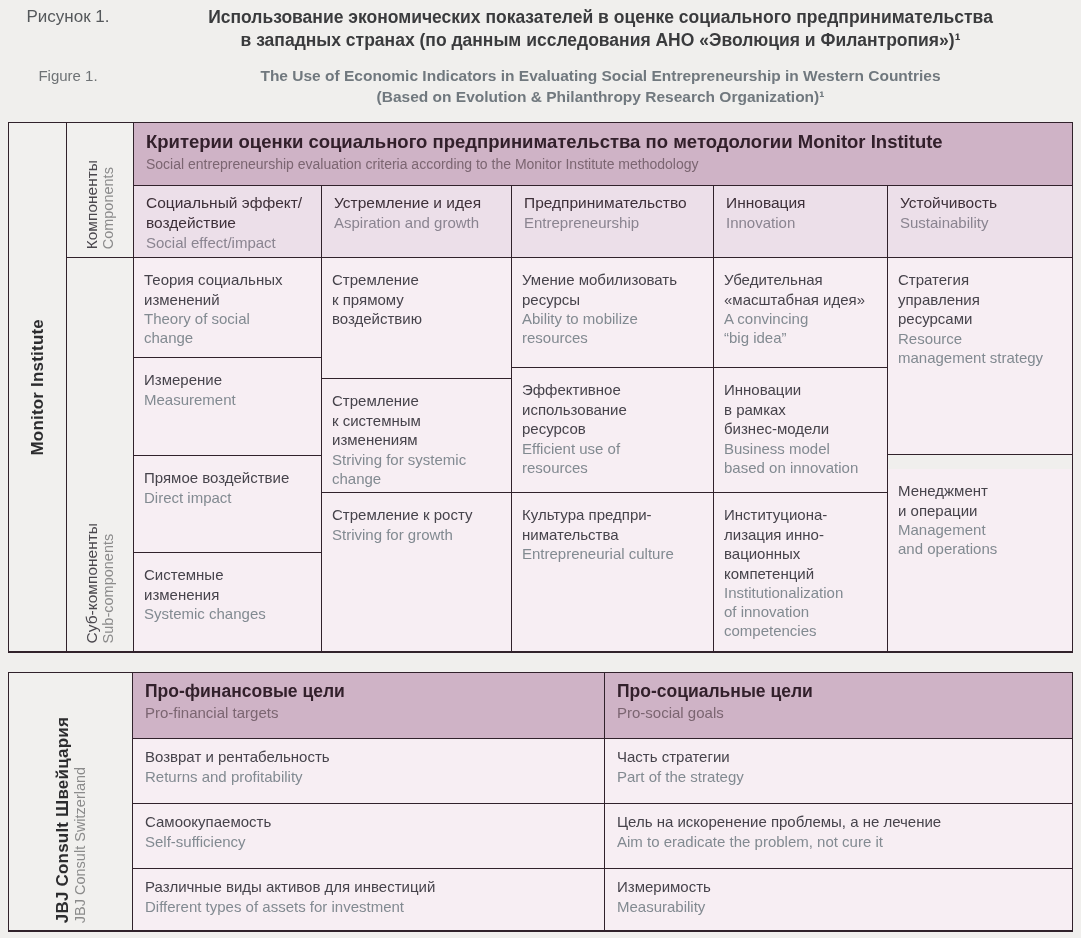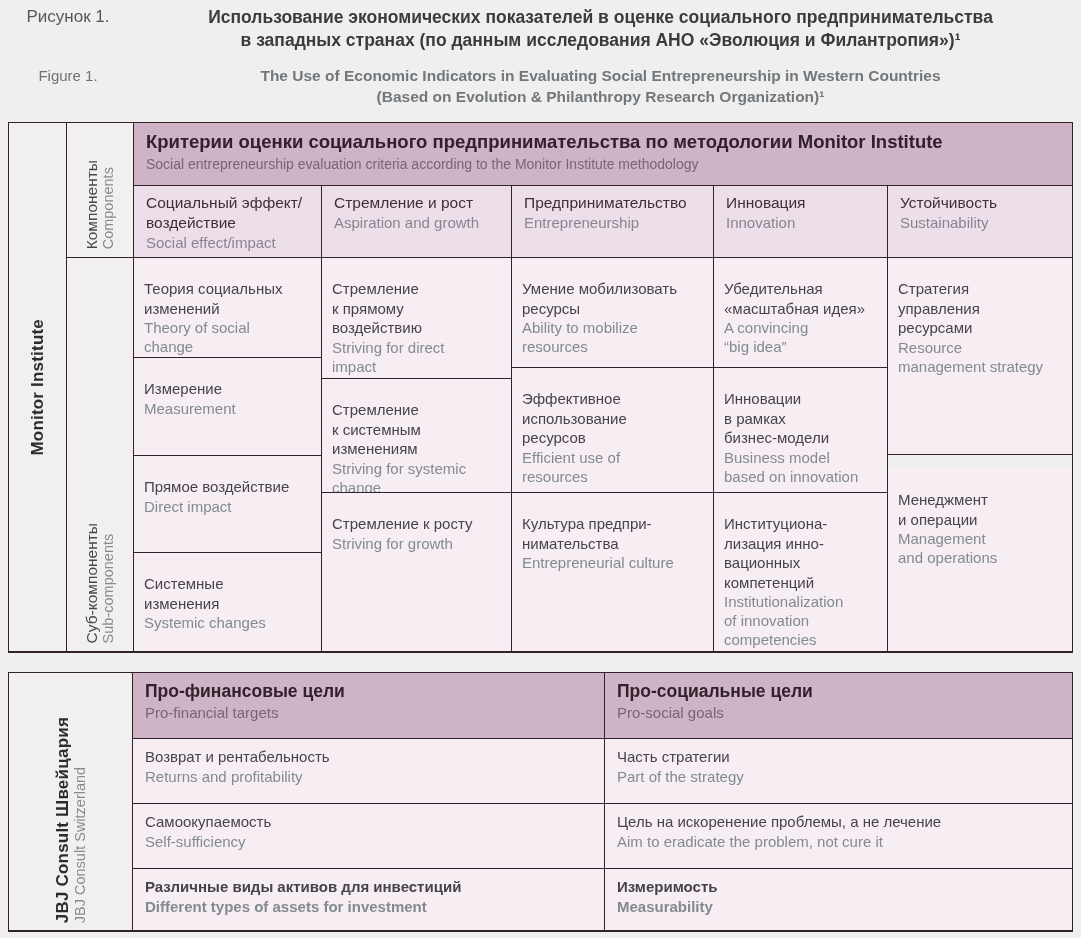--- a/index.html
+++ b/index.html
@@ -48,29 +48,29 @@
             padding:7px 12px; box-sizing:border-box; }
   .colhdr:last-child { border-right:none; flex:1; }
   .hru { display:block; font-size:15.5px; color:#3d3039; line-height:1.28; white-space:pre-line; }
   .hen { display:block; font-size:15px; color:#8a8490; line-height:1.28; white-space:pre-line; }
   .w1 { width:188px; } .w2 { width:190px; } .w3 { width:202px; } .w4 { width:174px; }
 
   .body1 { flex:1; display:flex; min-height:0; }
   .bcol { display:flex; flex-direction:column; border-right:1px solid var(--border,#31222b); box-sizing:border-box; }
   .bcol:last-child { border-right:none; flex:1;gap:14px; }
   .bcell { background:var(--cell-bg,#f7eef3); border-bottom:1px solid var(--border,#31222b);
-           padding:21px 10px; box-sizing:border-box; overflow:hidden; }
+           padding:12px 10px; box-sizing:border-box; overflow:hidden; }
   .bcol .bcell:last-child { border-bottom:none; flex:1; }
   .bru { display:block; font-size:15px; color:#46434b; line-height:1.30; white-space:pre-line; }
   .ben { display:block; font-size:15px; color:#828a91; line-height:1.28; white-space:pre-line; }
 
   
   .main2 { flex:1; display:flex; flex-direction:column; min-width:0; }
   .row2 { display:flex; border-bottom:1px solid var(--border,#31222b); box-sizing:border-box; }
-  .row2:last-child { border-bottom:none; flex:1;font-weight:bold; }
+  .row2:last-child { border-bottom:none; flex:1; }
   .cell2 { padding:8px 12px; box-sizing:border-box; overflow:hidden; }
   .cell2.a { width:472px; border-right:1px solid var(--border,#31222b); }
   .cell2.b { flex:1; }
   .row2.hdr .cell2 { background:var(--band-bg,#cfb3c6); }
   .row2.body .cell2 { background:var(--cell-bg,#f7eef3); }
   .h2ru { display:block; font-size:17.5px; font-weight:bold; color:#32202b; }
   .h2en { display:block; font-size:15px; color:#7b6571; margin-top:2px; }
 </style>
 </head>
 <body>
@@ -116,21 +116,21 @@
         <div class="band-en">Social entrepreneurship evaluation criteria according to the Monitor Institute methodology</div>
       </div>
 
       <div class="colhdr-row">
         <div class="colhdr w1">
           <span class="hru">Социальный эффект/
 воздействие</span>
           <span class="hen">Social effect/impact</span>
         </div>
         <div class="colhdr w2">
-          <span class="hru">Стремление и рост</span>
+          <span class="hru">Устремление и идея</span>
           <span class="hen">Aspiration and growth</span>
         </div>
         <div class="colhdr w3">
           <span class="hru">Предпринимательство</span>
           <span class="hen">Entrepreneurship</span>
         </div>
         <div class="colhdr w4">
           <span class="hru">Инновация</span>
           <span class="hen">Innovation</span>
         </div>
@@ -162,22 +162,20 @@
 изменения</span>
             <span class="ben">Systemic changes</span>
           </div>
         </div>
 
         <div class="bcol w2">
           <div class="bcell" style="height:121px">
             <span class="bru">Стремление
 к прямому
 воздействию</span>
-            <span class="ben">Striving for direct
-impact</span>
           </div>
           <div class="bcell" style="height:114px">
             <span class="bru">Стремление
 к системным
 изменениям</span>
             <span class="ben">Striving for systemic
 change</span>
           </div>
           <div class="bcell">
             <span class="bru">Стремление к росту</span>

